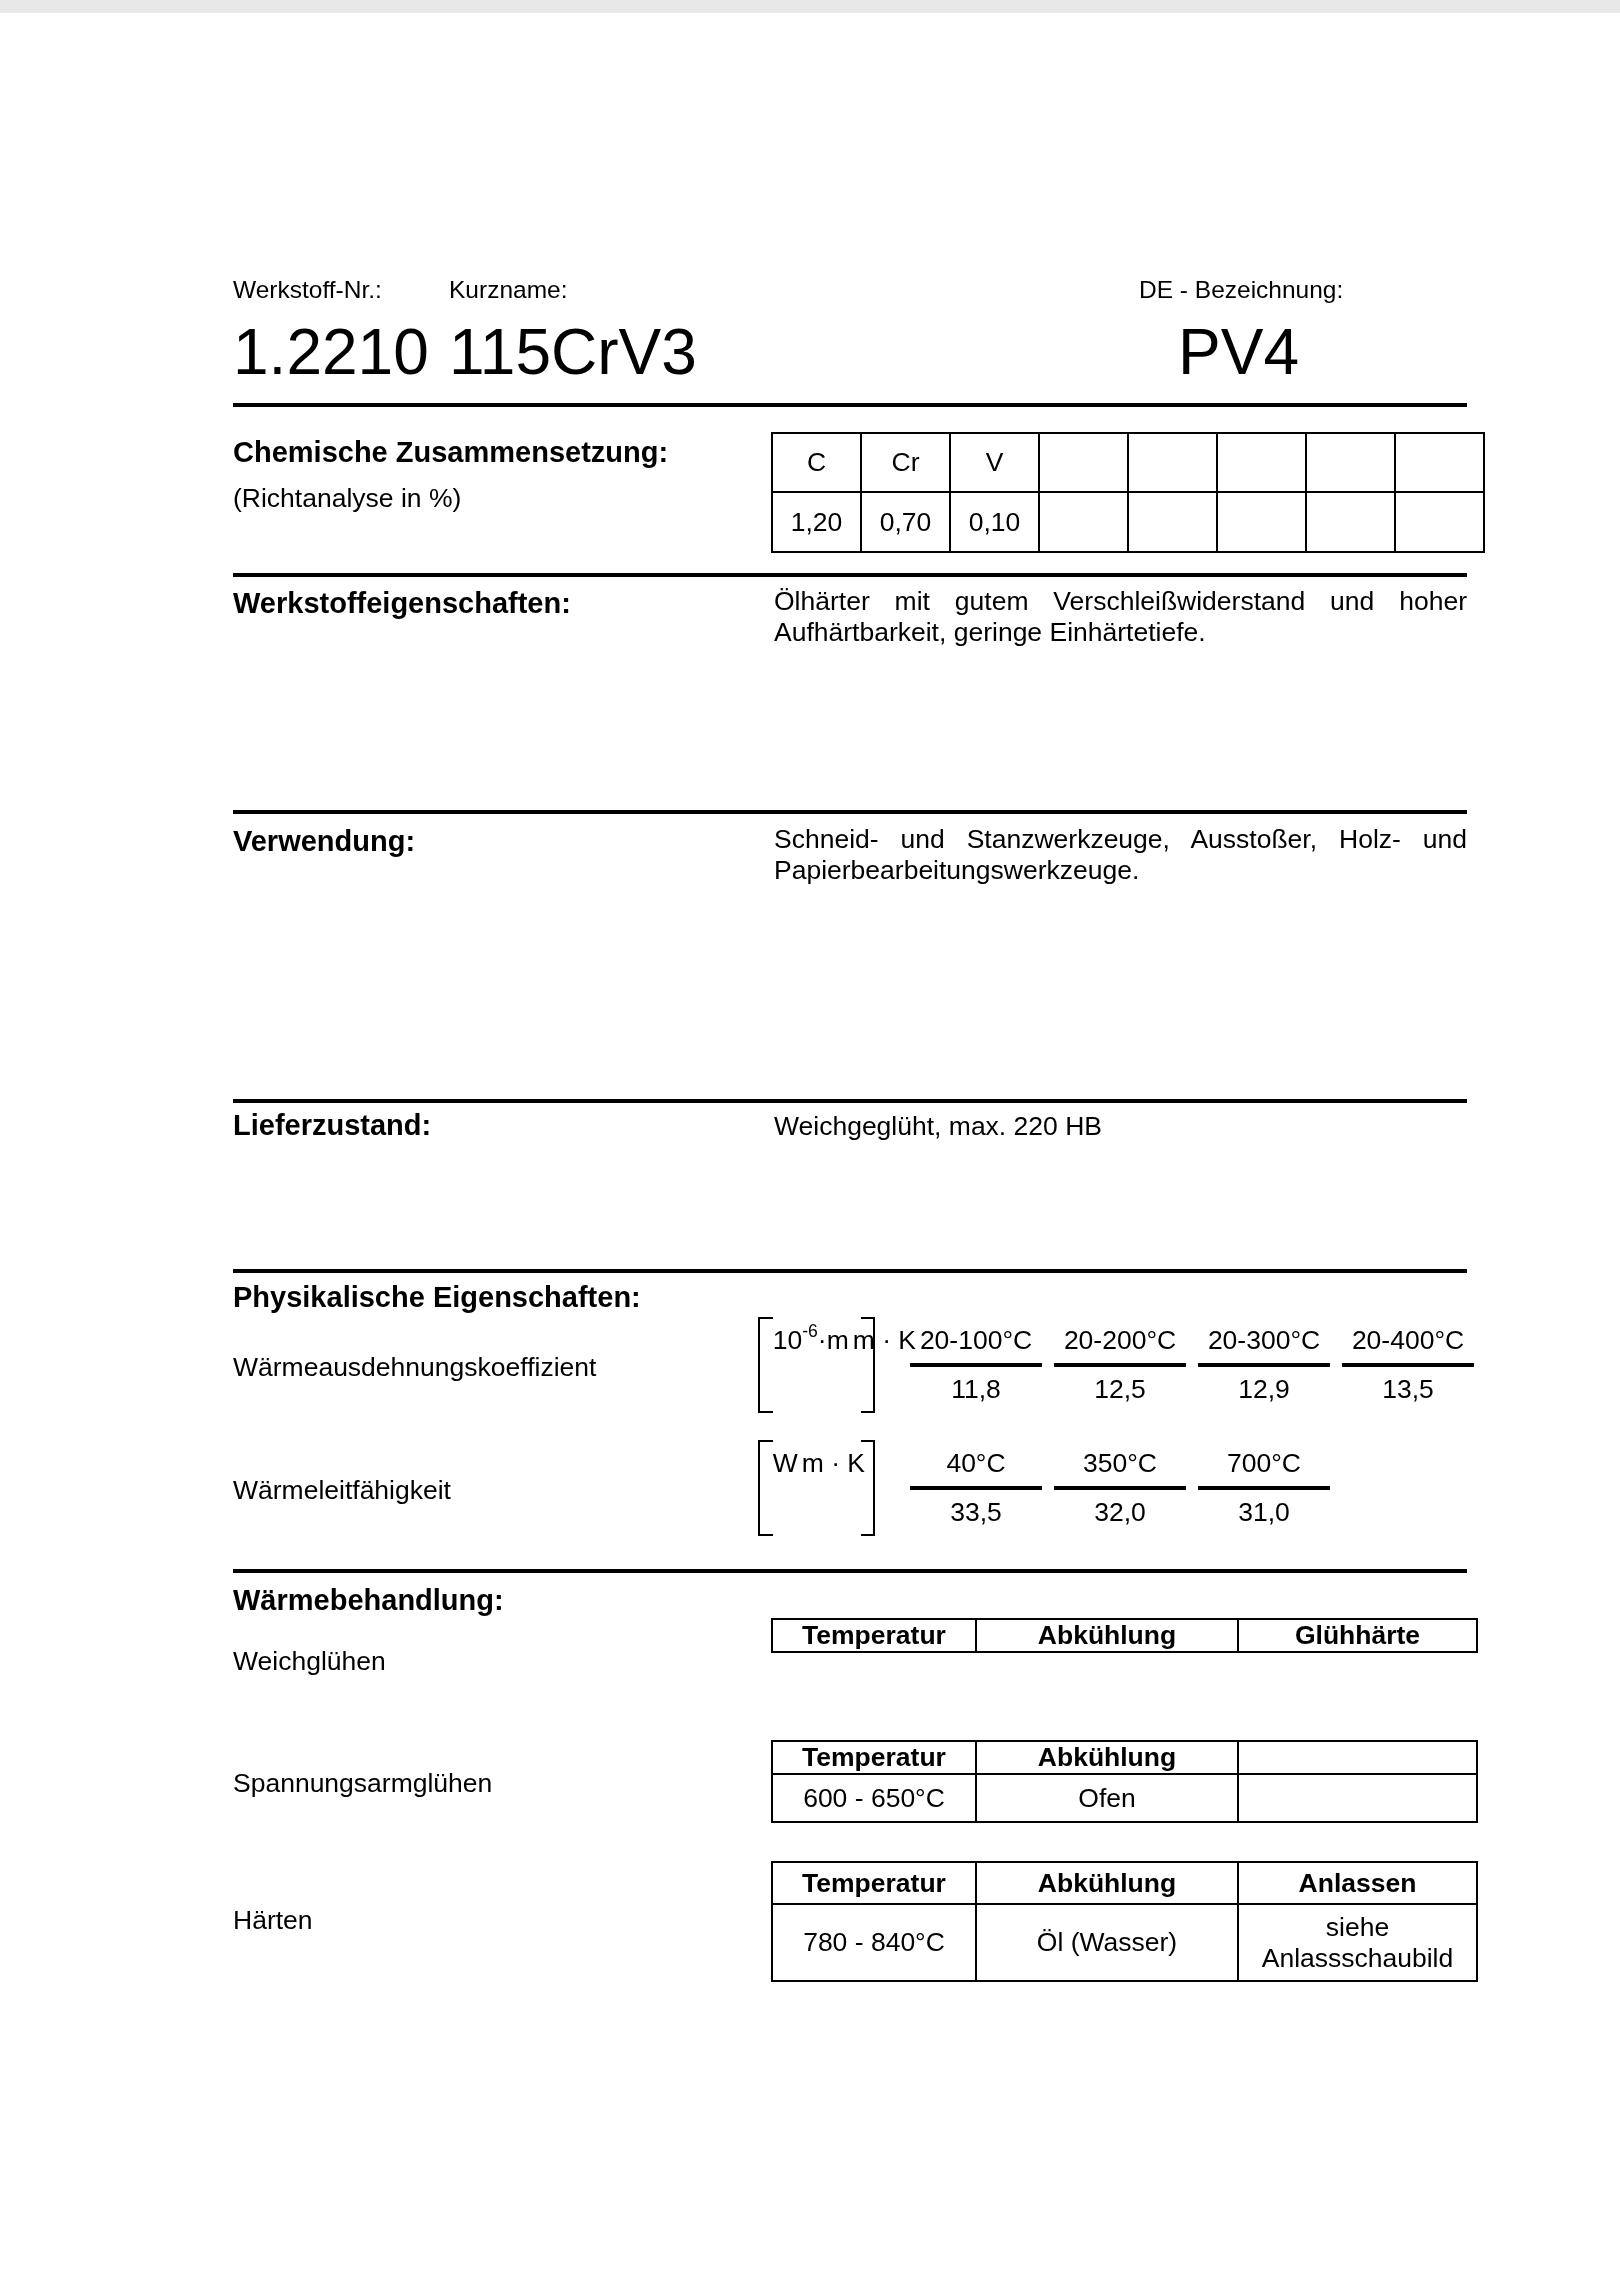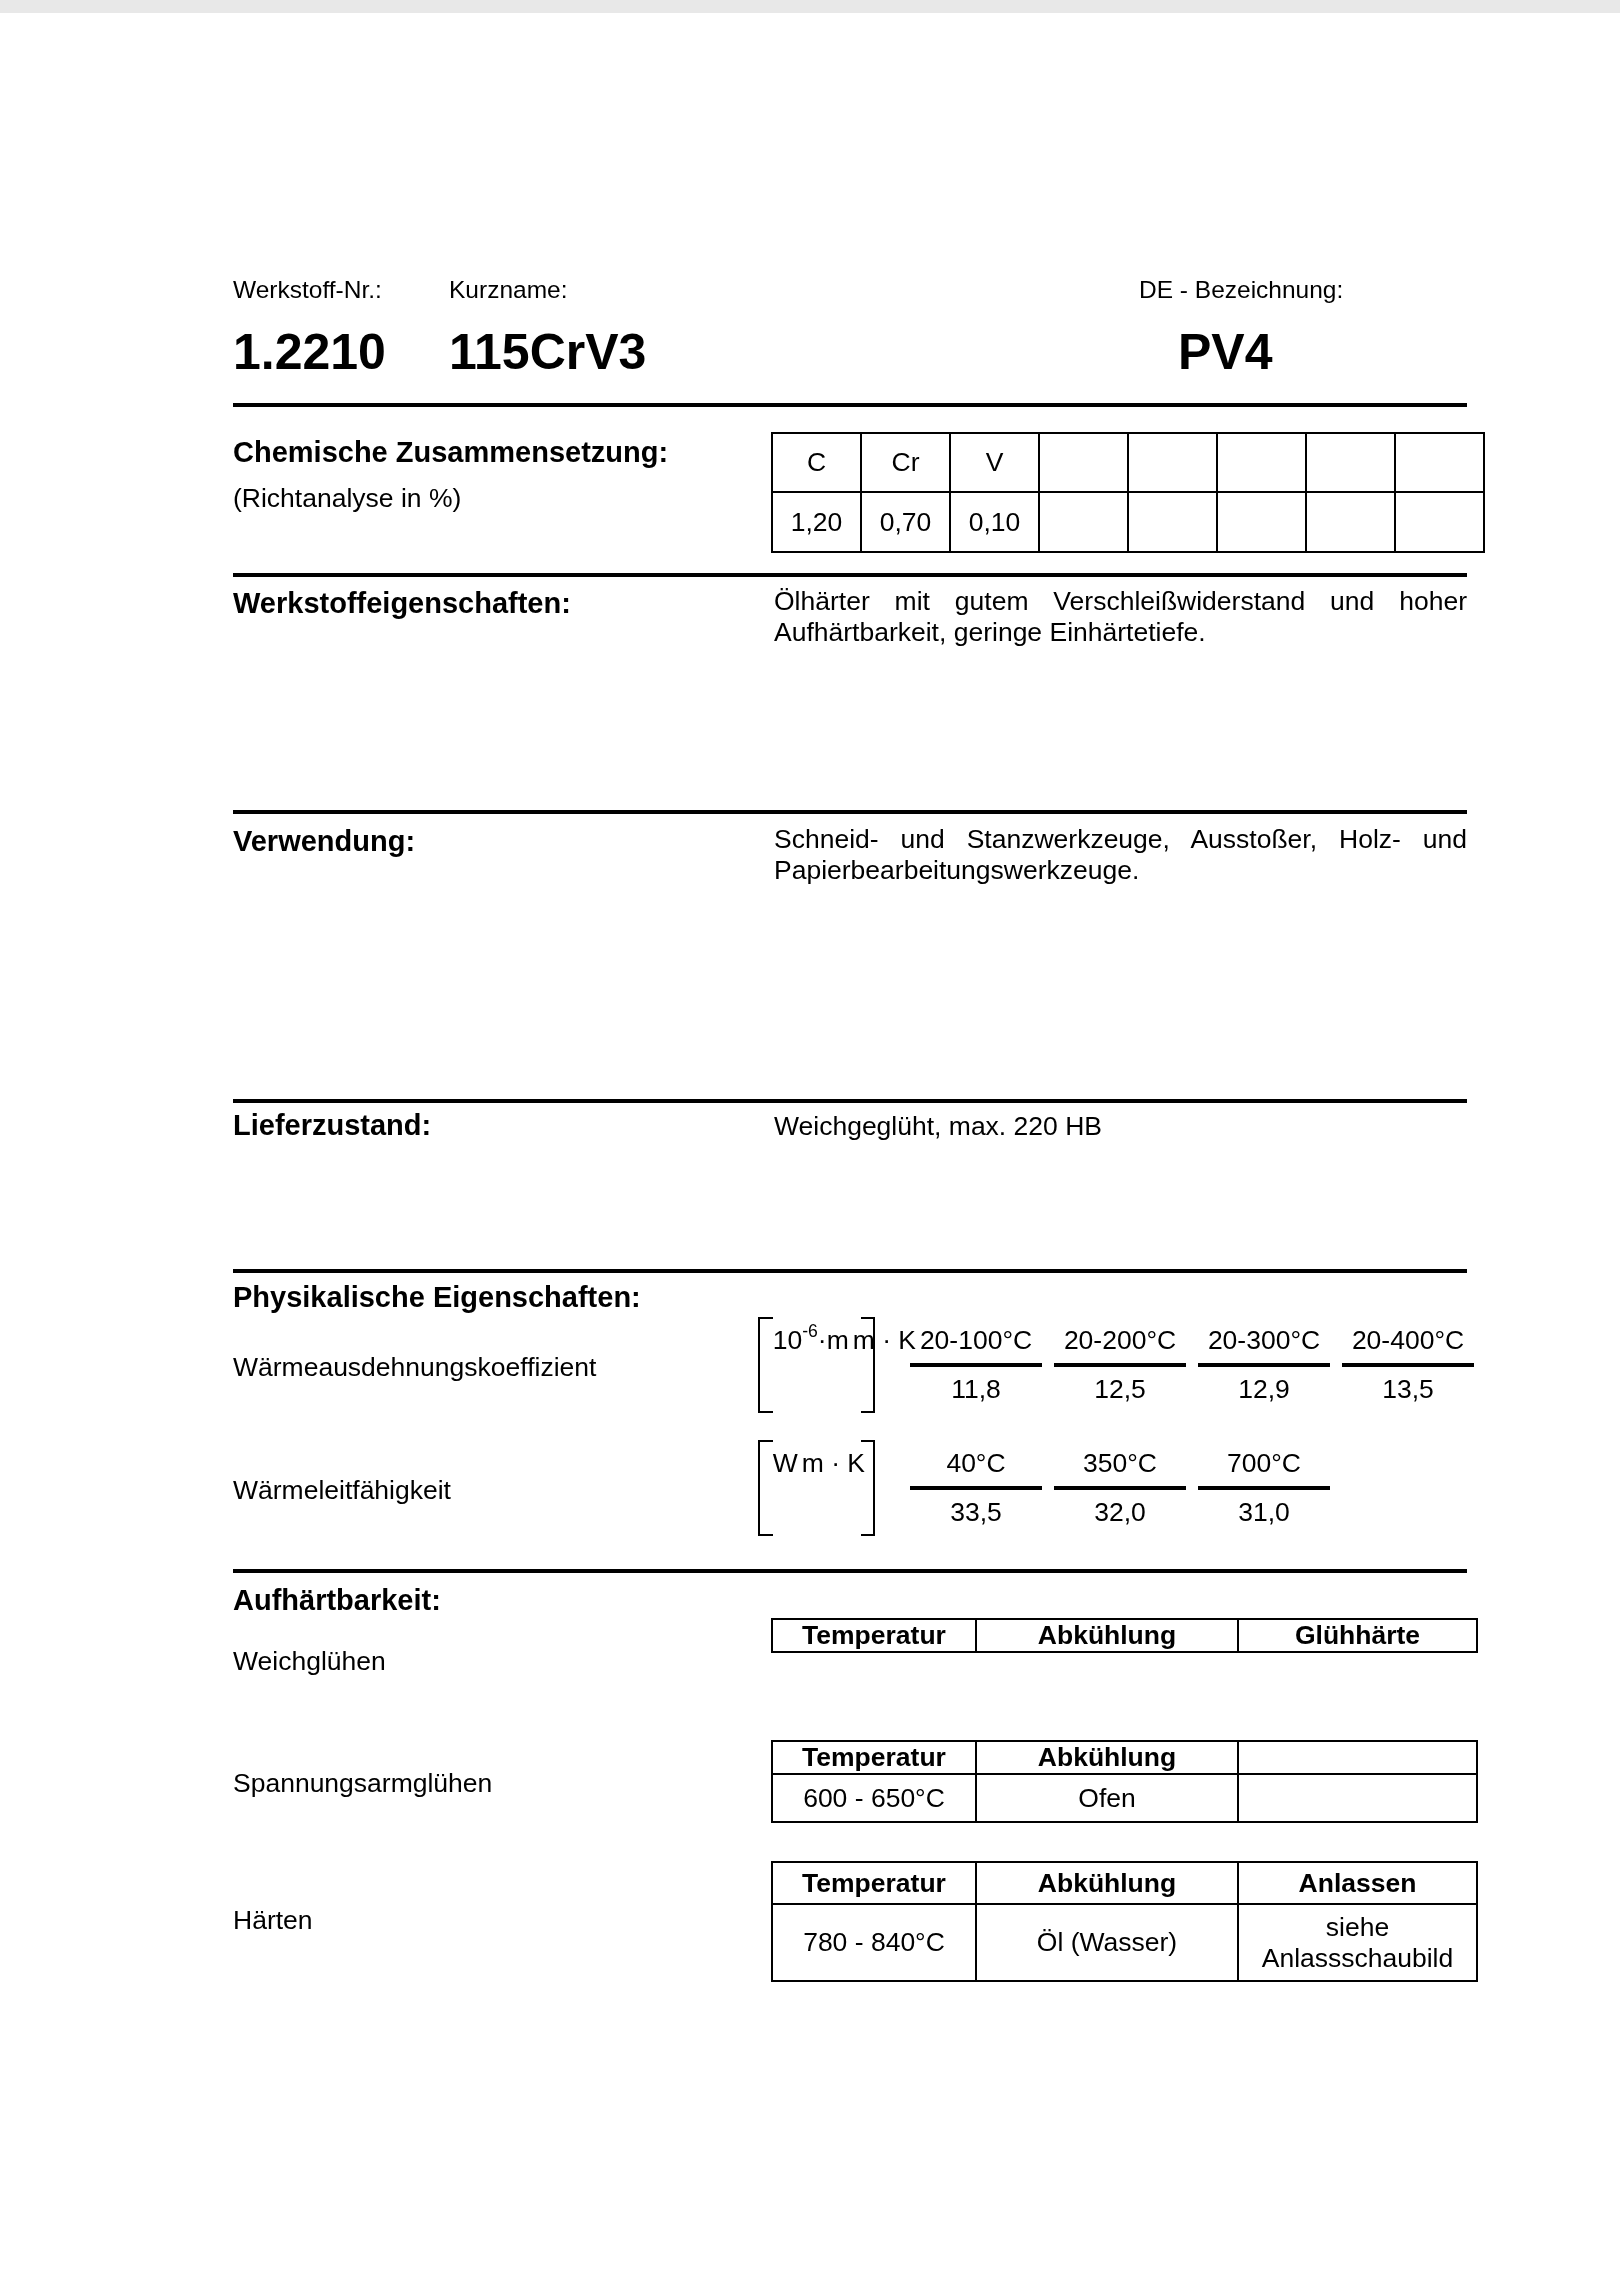--- a/index.html
+++ b/index.html
@@ -13,21 +13,21 @@
     margin: 13px auto;
     overflow: hidden;
   }
   .abs { position: absolute; }
 
   
   .rule { position: absolute; left: 233px; width: 1234px; height: 3.9px; background: #000; }
 
   
   .small-label { font-size: 24.5px; line-height: 27.4px; white-space: nowrap; }
-  .big-title   { font-size: 50px; font-weight: bold; line-height: 59px; white-space: nowrap; }
+  .big-title   { font-size: 64px; font-weight: normal; line-height: 59px; white-space: nowrap; }
 
   
   .sec-heading { font-size: 29px; font-weight: bold; line-height: 33px; white-space: nowrap; }
   .sub-label   { font-size: 26.5px; line-height: 31px; white-space: nowrap; }
 
   
   .para { font-size: 26.5px; line-height: 31px; width: 693px; }
   .para .jline { text-align: justify; text-align-last: justify; }
   .para .lline { text-align: left; }
 
@@ -200,21 +200,21 @@
     </div>
     <div class="pcol">
       <div class="ptop">700°C</div>
       <div class="pline"></div>
       <div class="pbot">31,0</div>
     </div>
   </div>
 
   <div class="rule" style="top:1556px;"></div>
 
-  <div class="abs sec-heading" style="left:233px; top:1571px;">Aufhärtbarkeit:</div>
+  <div class="abs sec-heading" style="left:233px; top:1571px;">Wärmebehandlung:</div>
 
   <div class="abs sub-label" style="left:233px; top:1633px;">Weichglühen</div>
   <table class="heat abs" style="left:771px; top:1605px;">
     <tbody>
         <tr class="h">
       <td class="c1">Temperatur</td>
       <td class="c2">Abkühlung</td>
       <td class="c3">Glühhärte</td>
     </tr>
   </tbody>

